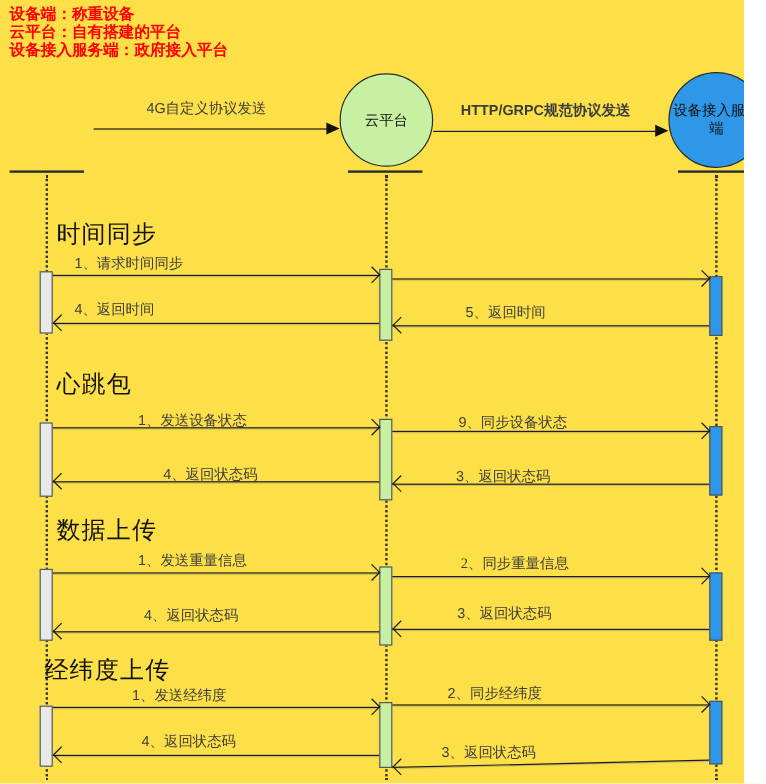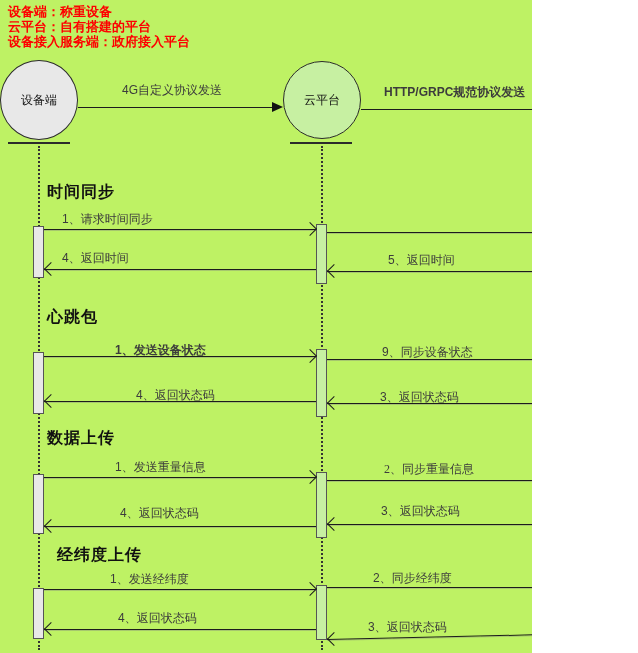--- a/index.html
+++ b/index.html
@@ -1,26 +1,26 @@
 <!DOCTYPE html>
 <html><head>
 <meta charset="utf-8">
 <style>
   html,body{margin:0;padding:0;background:#ffffff;}
   body{font-family:"Liberation Sans","DejaVu Sans",sans-serif;}
-  #canvas{position:relative;width:532px;height:653px;background:#bef264;overflow:hidden;}
+  #canvas{position:relative;width:620px;height:653px;background:#fde047;overflow:hidden;}
   .legend-line{position:absolute;left:8px;color:#fe0000;font-size:13px;font-weight:700;white-space:nowrap;}
   .actor{position:absolute;border:1.5px solid #2b2b2b;border-radius:50%;display:flex;align-items:center;justify-content:center;text-align:center;font-size:12px;color:#111;line-height:1.25;word-break:break-all;box-sizing:border-box;}
   .actor-inner{width:74px;}
   .ground{position:absolute;height:0;border-top:2px solid #2b2b2b;}
   .lifeline{position:absolute;width:0;border-left:2px dotted #333;}
   .pline{position:absolute;height:0;border-top:1.5px solid #1c1c1c;}
   .tri-r{position:absolute;width:0;height:0;border-top:5px solid transparent;border-bottom:5px solid transparent;border-left:11px solid #111;}
   .plabel{position:absolute;font-size:12px;color:#3c3c3c;white-space:nowrap;}
-  .sec-title{position:absolute;font-size:16px;font-weight:700;color:#111;white-space:nowrap;letter-spacing:1px;text-align:right;}
+  .sec-title{position:absolute;font-size:20px;font-weight:400;color:#111;white-space:nowrap;letter-spacing:1px;text-align:right;}
   .bar{position:absolute;width:11px;border:1px solid #555;box-sizing:border-box;}
   .bar-gray{background:#e8e8e8;}
   .bar-green{background:#c7f0a2;}
   .bar-blue{background:#2f97e8;}
   .mline{position:absolute;height:0;border-top:1px solid #1c1c1c;box-shadow:0 1px 0 rgba(130,130,130,.38);}
   .chev{position:absolute;width:9px;height:9px;border-top:1.5px solid #1c1c1c;border-right:1.5px solid #1c1c1c;background:transparent;}
   .chev-r{transform:rotate(45deg);}
   .chev-l{transform:rotate(-135deg);}
   .mlabel{position:absolute;font-size:12px;color:#3c3c3c;white-space:nowrap;}
 </style>
@@ -30,23 +30,20 @@
 <div id="canvas">
 
   <div class="legend-line" style="top:3px;">设备端：称重设备</div>
   <div class="legend-line" style="top:18px;">云平台：自有搭建的平台</div>
   <div class="legend-line" style="top:33px;">设备接入服务端：政府接入平台</div>
 
   <div class="lifeline" style="left:38px;top:146px;height:504px;"></div>
   <div class="lifeline" style="left:321px;top:146px;height:504px;"></div>
   <div class="lifeline" style="left:596px;top:146px;height:504px;"></div>
 
-  <div class="actor" style="left:0px;top:60px;width:78px;height:80px;background:#e8e8e8;">
-    <div class="actor-inner">设备端</div>
-  </div>
   <div class="actor" style="left:557px;top:60px;width:80px;height:80px;background:#2f97e8;">
     <div class="actor-inner">设备接入服务端</div>
   </div>
   <div class="actor" style="left:283px;top:61px;width:78px;height:78px;background:#c7f0a2;">
     <div class="actor-inner">云平台</div>
   </div>
 
   <div class="ground" style="left:8px;top:142px;width:62px;"></div>
   <div class="ground" style="left:290px;top:142px;width:62px;"></div>
   <div class="ground" style="left:565px;top:142px;width:63px;"></div>
@@ -79,21 +76,21 @@
   <div class="mlabel" style="left:62px;top:250px;">4、返回时间</div>
   <div class="mline" style="left:44px;top:269px;width:272px;"></div>
   <div class="chev chev-l" style="left:46px;top:264px;"></div>
 
   <div class="sec-title" style="left:47px;top:307px;">心跳包</div>
 
   <div class="bar bar-gray" style="left:33px;top:352px;height:62px;"></div>
   <div class="bar bar-green" style="left:316px;top:349px;height:68px;"></div>
   <div class="bar bar-blue" style="left:591px;top:355px;height:58px;"></div>
 
-  <div class="mlabel" style="left:115px;top:342px;font-weight:bold;">1、发送设备状态</div>
+  <div class="mlabel" style="left:115px;top:342px;">1、发送设备状态</div>
   <div class="mline" style="left:44px;top:356px;width:272px;"></div>
   <div class="chev chev-r" style="left:305px;top:351px;"></div>
 
   <div class="mlabel" style="left:382px;top:344px;">9、同步设备状态</div>
   <div class="mline" style="left:327px;top:359px;width:264px;"></div>
   <div class="chev chev-r" style="left:580px;top:354px;"></div>
 
   <div class="mlabel" style="left:380px;top:389px;">3、返回状态码</div>
   <div class="mline" style="left:327px;top:403px;width:264px;"></div>
   <div class="chev chev-l" style="left:329px;top:398px;"></div>
@@ -117,21 +114,21 @@
   <div class="chev chev-r" style="left:580px;top:475px;"></div>
 
   <div class="mlabel" style="left:381px;top:503px;">3、返回状态码</div>
   <div class="mline" style="left:327px;top:524px;width:264px;"></div>
   <div class="chev chev-l" style="left:329px;top:519px;"></div>
 
   <div class="mlabel" style="left:120px;top:505px;">4、返回状态码</div>
   <div class="mline" style="left:44px;top:526px;width:272px;"></div>
   <div class="chev chev-l" style="left:46px;top:521px;"></div>
 
-  <div class="sec-title" style="left:57px;top:545px;">经纬度上传</div>
+  <div class="sec-title" style="left:37px;top:545px;">经纬度上传</div>
 
   <div class="bar bar-gray" style="left:33px;top:588px;height:51px;"></div>
   <div class="bar bar-green" style="left:316px;top:585px;height:55px;"></div>
   <div class="bar bar-blue" style="left:591px;top:584px;height:53px;"></div>
 
   <div class="mlabel" style="left:110px;top:571px;">1、发送经纬度</div>
   <div class="mline" style="left:44px;top:589px;width:272px;"></div>
   <div class="chev chev-r" style="left:305px;top:584px;"></div>
 
   <div class="mlabel" style="left:373px;top:570px;">2、同步经纬度</div>

